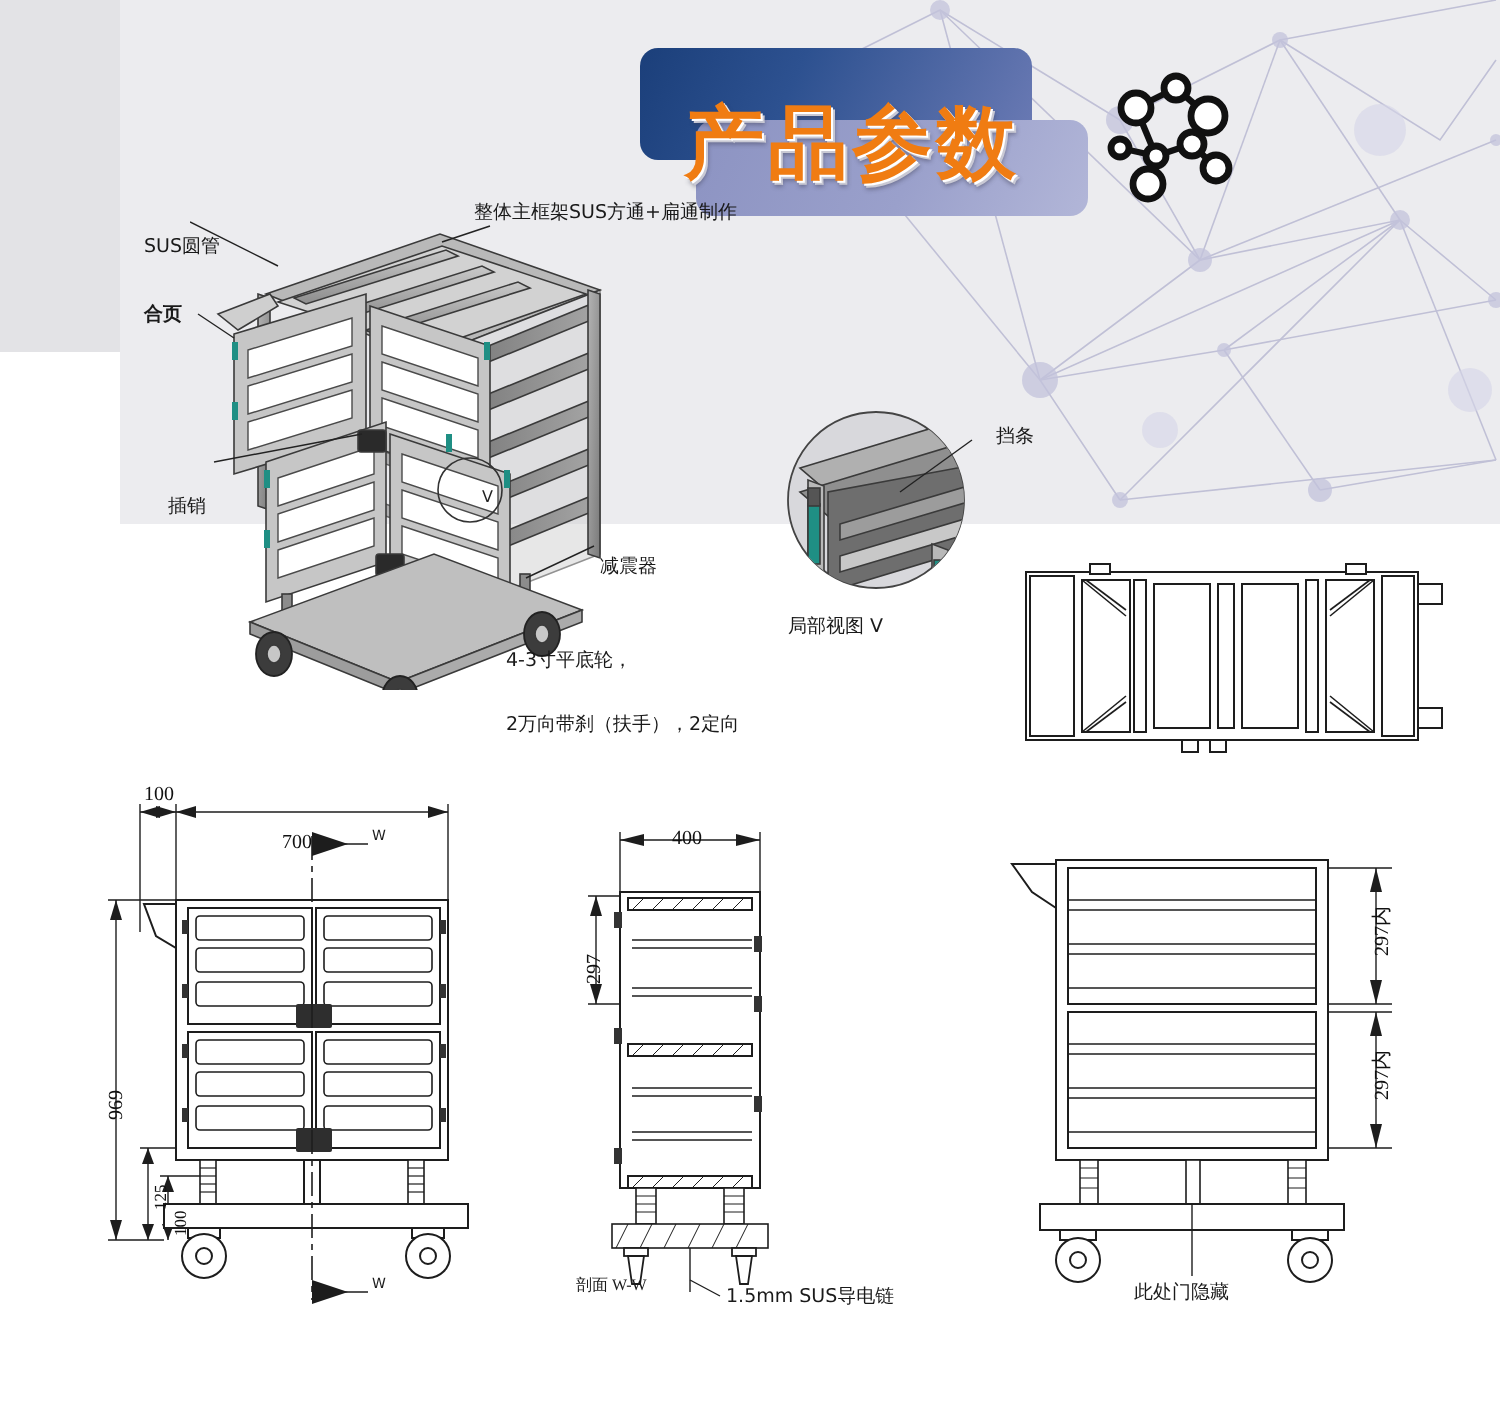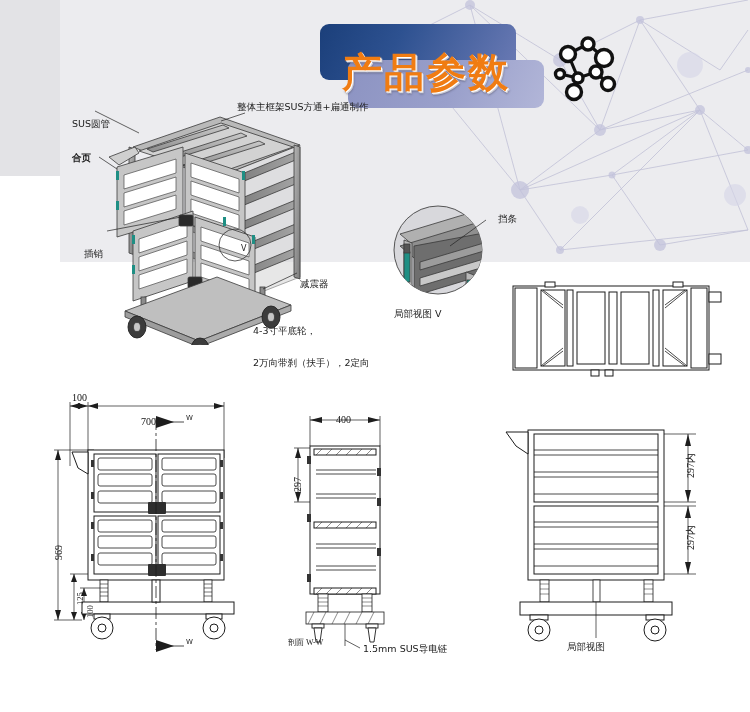--- a/index.html
+++ b/index.html
@@ -630,15 +630,15 @@
       <g fill="#1d1d1d">
         <polygon points="188,24 185,36 191,36"></polygon>
           <polygon points="188,92 185,80 191,80"></polygon>
         <polygon points="188,96 185,108 191,108"></polygon>
           <polygon points="188,164 185,152 191,152"></polygon>
       </g>
     </svg>
   </div>
   <div class="dim dim-v" style="left:684px;top:478px;">297内</div>
   <div class="dim dim-v" style="left:684px;top:550px;">297内</div>
-  <div class="lbl" style="left:567px;top:641px;">局部视图</div>
+  <div class="lbl" style="left:567px;top:641px;">此处门隐藏</div>
 
 </div>
 
 </body></html>

